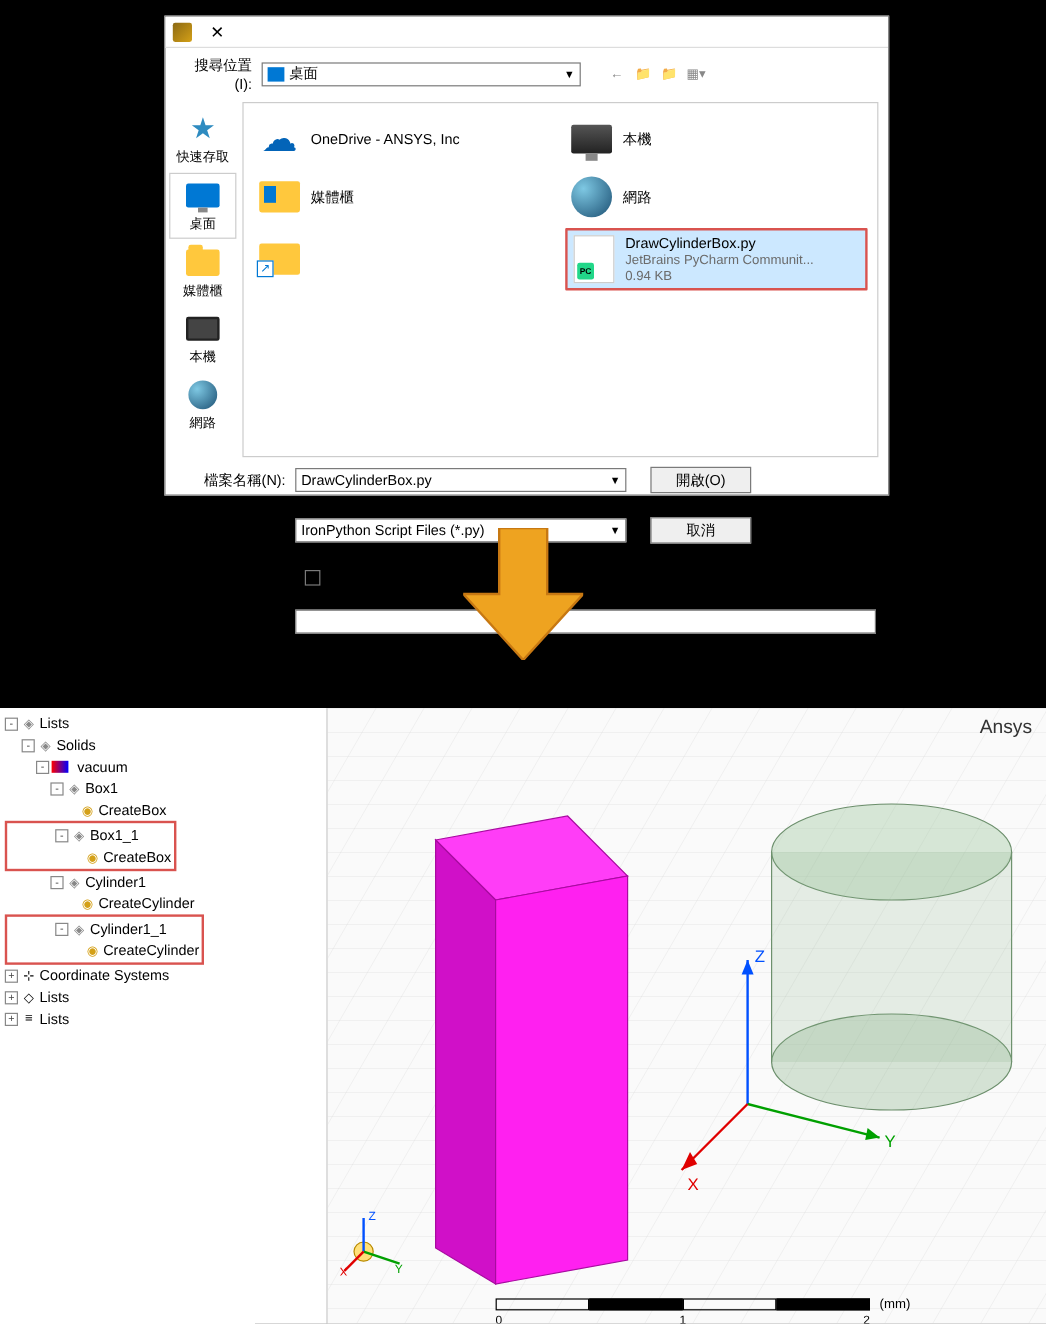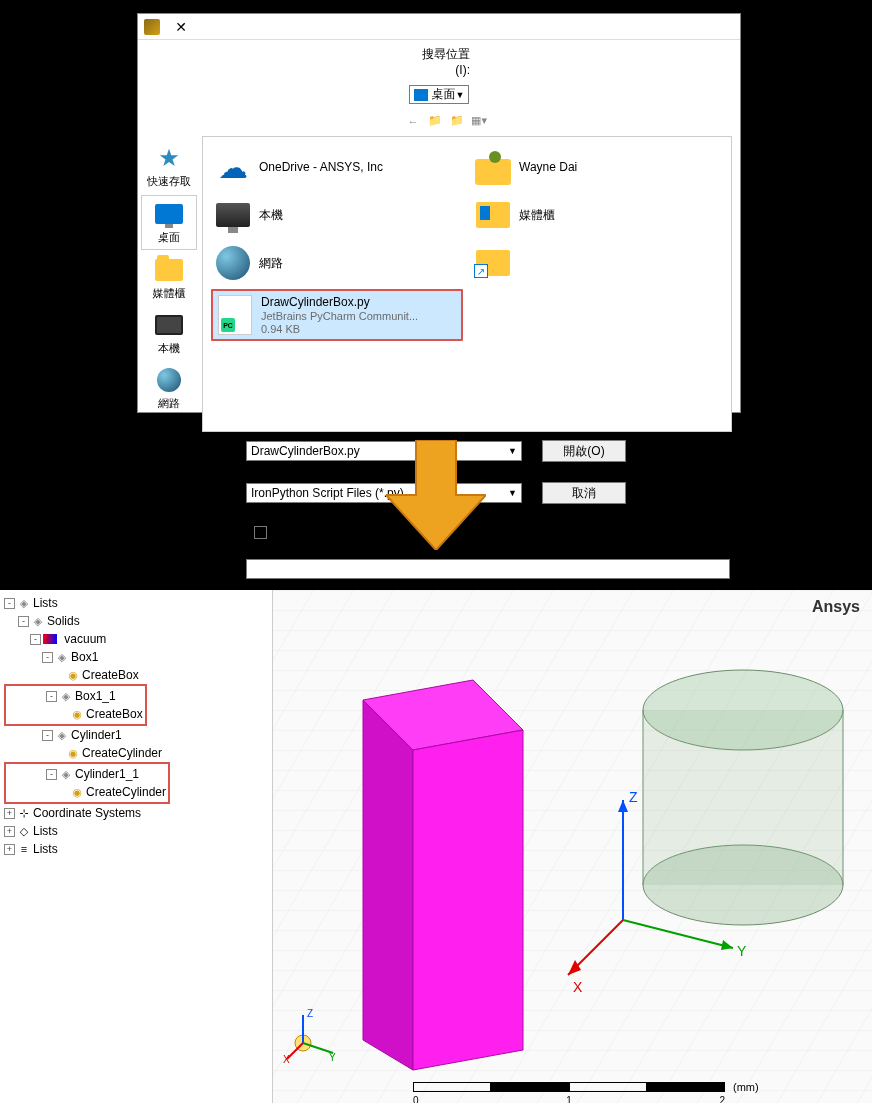--- a/index.html
+++ b/index.html
@@ -5,21 +5,21 @@
 * { box-sizing: border-box; margin: 0; padding: 0; }
 body { font-family: "Microsoft JhengHei", "Segoe UI", sans-serif; font-size: 12px; background: #000; width: 872px; height: 1103px; position: relative; }
 
 
 .dialog { position: absolute; top: 13px; left: 137px; width: 604px; height: 400px; background: #fff; border: 1px solid #888; }
 .titlebar { height: 26px; display: flex; align-items: center; padding: 0 6px; background: #fff; border-bottom: 1px solid #ddd; }
 .titlebar-icon { width: 16px; height: 16px; background: linear-gradient(135deg, #8b6914, #d4a017); border-radius: 2px; margin-right: 6px; }
 .titlebar-text { flex: 1; font-size: 12px; }
 .close-btn { width: 30px; height: 22px; display: flex; align-items: center; justify-content: center; cursor: pointer; font-size: 14px; }
 
-.search-row { display: flex; align-items: center; padding: 6px 10px; gap: 8px; flex-direction: column; }
+.search-row { display: flex; align-items: center; padding: 6px 10px; gap: 8px; }
 .search-label { width: 62px; text-align: right; }
 .search-select { flex: 1; max-width: 266px; height: 20px; border: 1px solid #7a7a7a; display: flex; align-items: center; padding: 0 4px; background: #fff; }
 .select-icon { width: 14px; height: 12px; background: #0078d4; margin-right: 4px; }
 .select-dropdown { margin-left: auto; font-size: 9px; }
 .toolbar-icons { display: flex; gap: 6px; margin-left: 14px; color: #888; }
 .tb-icon { width: 16px; height: 16px; display: flex; align-items: center; justify-content: center; font-size: 11px; }
 
 .dialog-body { display: flex; height: 300px; }
 .sidebar { width: 62px; display: flex; flex-direction: column; align-items: center; padding-top: 6px; gap: 2px; }
 .sidebar-item { width: 56px; display: flex; flex-direction: column; align-items: center; padding: 4px 2px; cursor: pointer; }
@@ -75,21 +75,21 @@
 .tree-node { display: flex; align-items: center; gap: 2px; height: 18px; white-space: nowrap; }
 .exp { width: 11px; height: 11px; border: 1px solid #888; font-size: 9px; line-height: 9px; text-align: center; cursor: pointer; color: #444; }
 .tree-icon { width: 14px; height: 12px; display: inline-flex; align-items: center; justify-content: center; font-size: 11px; }
 .node-cube { color: #888; }
 .node-yellow { color: #d4a017; }
 .highlight-box { border: 2px solid #d9534f; padding: 1px 2px; display: inline-block; }
 .ind { display: inline-block; }
 
 .viewport { flex: 1; position: relative; background: #f5f5f5; border-left: 1px solid #ccc; overflow: hidden; }
 .grid-bg { position: absolute; inset: 0; }
-.ansys-label { position: absolute; top: 8px; right: 12px; font-weight: bold; font-size: 16px; color: #333; }
+.ansys-label { position: absolute; top: 8px; right: 12px; font-weight: normal; font-size: 16px; color: #333; }
 .mini-triad { position: absolute; bottom: 40px; left: 10px; width: 54px; height: 54px; }
 .scale-bar { position: absolute; bottom: 10px; left: 140px; display: flex; align-items: center; gap: 0; }
 .scale-seg { width: 78px; height: 10px; border: 1px solid #000; }
 .scale-seg.black { background: #000; }
 .scale-labels { position: absolute; bottom: -14px; width: 100%; display: flex; justify-content: space-between; font-size: 10px; }
 .scale-unit { margin-left: 8px; font-size: 11px; }
 </style>
 </head>
 <body>
 
@@ -142,31 +142,20 @@
           </div>
         <div class="sidebar-label">網路</div>
       </div>
     </div>
     <div class="file-area">
       <div class="file-grid">
         <div class="file-item">
           <div class="file-icon cloud-icon">☁</div>
           <div class="file-text">
               <span class="file-name">OneDrive - ANSYS, Inc</span>
-            </div>
-        </div>
-        <div class="file-item">
-          <div class="file-icon">
-              <div class="person-icon">
-                <div class="folder-back"></div>
-                <div class="head"></div>
-              </div>
-            </div>
-          <div class="file-text">
-              <span class="file-name">Wayne Dai</span>
             </div>
         </div>
         <div class="file-item">
           <div class="file-icon">
               <div class="pc-big"></div>
             </div>
           <div class="file-text">
               <span class="file-name">本機</span>
             </div>
         </div>

